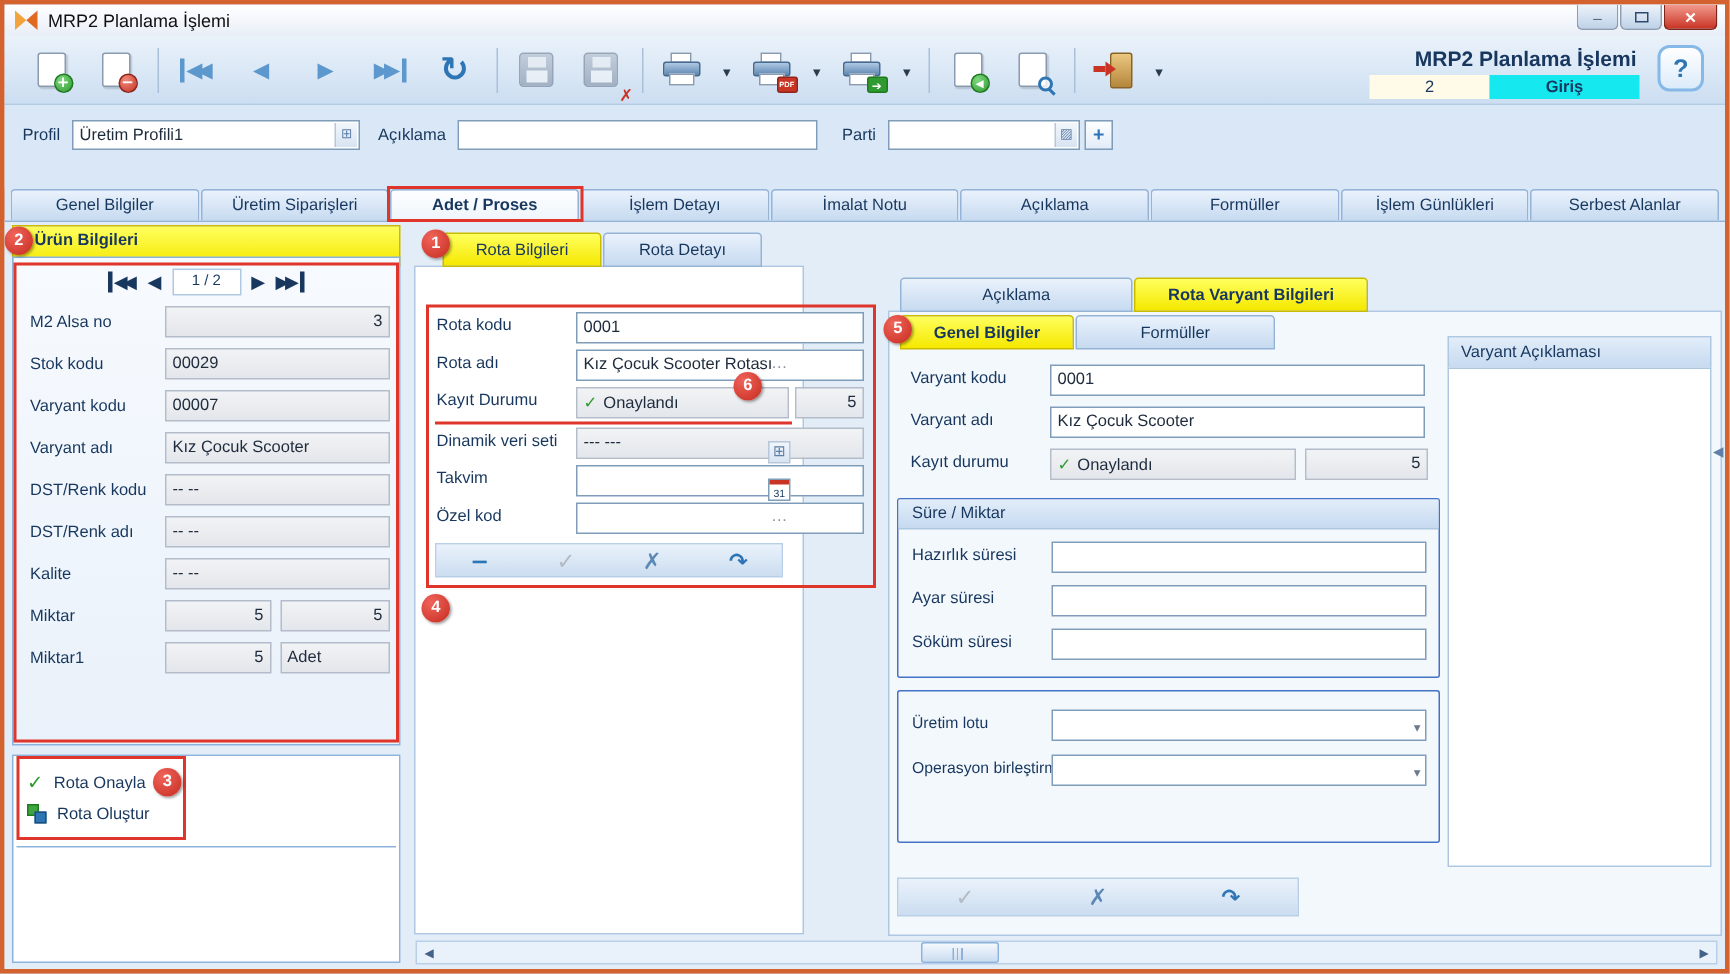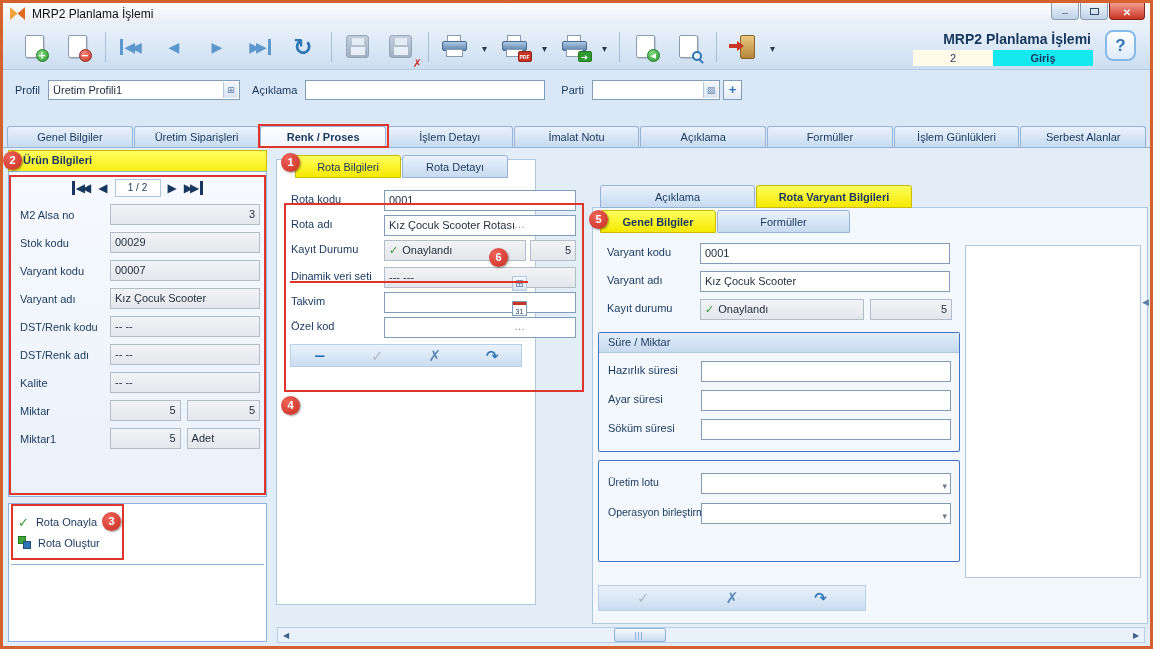--- a/index.html
+++ b/index.html
@@ -99,21 +99,21 @@
   .ic-route{width:13px;height:13px;position:relative}
   .ic-route::before{content:"";position:absolute;left:0;top:0;width:6px;height:6px;background:#3FA53F;border:1px solid #1F7A1F}
   .ic-route::after{content:"";position:absolute;right:0;bottom:0;width:6px;height:6px;background:#2E75B6;border:1px solid #1F4E79}
   .ic-check-g::before{content:"✓";font-family:"DejaVu Sans",sans-serif;color:#2F9A2F;font-weight:bold;font-size:13px}
   .adivider{margin:11px 2px 0 2px;border-top:1px solid #8DB3DD}
 
   
   .mid-tab{position:absolute;height:23px;font-size:11px;color:#17375E;display:flex;align-items:center;justify-content:center;border:1px solid #95B3D7;border-radius:3px 3px 0 0;cursor:pointer;z-index:3}
   .mid-tab.yellow{background:linear-gradient(#FFFF5E,#F5E800);border-color:#C9BC00;font-weight:normal}
   .mid-tab.blue{background:linear-gradient(#EAF2FC,#C6DAF0)}
-  .mid-panel{position:absolute;left:273px;top:156px;width:260px;height:446px;background:#fff;border:1px solid #AFC8E2}
+  .mid-panel{position:absolute;left:273px;top:174px;width:260px;height:446px;background:#fff;border:1px solid #AFC8E2}
   .frow{position:absolute;left:0;width:100%;height:22px}
   .frow .lbl{position:absolute;left:14px;top:3px;font-size:11px;color:#17375E;white-space:nowrap}
   .tx{background:#fff;border:1px solid #7F9DB9;height:21px;line-height:19px;font-size:11px;color:#1E2B3C;padding:0 4px;position:absolute;overflow:hidden;white-space:nowrap}
   .rof{background:linear-gradient(#F2F3F5,#E3E6EB);border:1px solid #B4BCC9;height:21px;line-height:19px;font-size:11px;color:#1E2B3C;padding:0 4px;position:absolute;overflow:hidden;white-space:nowrap}
   .mid-in{left:107px;width:192px}
   .ell{position:absolute;right:3px;top:0;color:#8A93A0;font-size:11px;cursor:pointer}
   .grid-ic{position:absolute;right:2px;top:2px;width:15px;height:15px;background:linear-gradient(#F2F6FB,#D8E4F2);border:1px solid #B6C8DC;color:#5E7FA8;font-size:10px;line-height:14px;text-align:center;font-family:"DejaVu Sans",sans-serif;cursor:pointer}
   .cal-ic{position:absolute;right:2px;top:2px;width:15px;height:15px;background:#fff;border:1px solid #7F9DB9;cursor:pointer}
   .cal-ic::before{content:"";position:absolute;left:0;right:0;top:0;height:3px;background:#C93425}
   .cal-ic::after{content:"31";position:absolute;left:0;right:0;bottom:0;font-size:7px;color:#17375E;text-align:center}
@@ -281,21 +281,21 @@
     <span class="plbl" style="margin-left:12px">Açıklama</span>
     <div class="pinput" style="width:240px"><span></span></div>
     <span class="plbl" style="margin-left:16px">Parti</span>
     <div class="pinput" style="width:128px"><span></span><span class="right-ic">▨</span></div>
     <div class="plus-btn">+</div>
   </div>
 
   <div class="tabstrip">
     <div class="mtab">Genel Bilgiler</div>
     <div class="mtab">Üretim Siparişleri</div>
-    <div class="mtab active">Renk / Proses</div>
+    <div class="mtab active">Adet / Proses</div>
     <div class="mtab">İşlem Detayı</div>
     <div class="mtab">İmalat Notu</div>
     <div class="mtab">Açıklama</div>
     <div class="mtab">Formüller</div>
     <div class="mtab">İşlem Günlükleri</div>
     <div class="mtab">Serbest Alanlar</div>
   </div>
 
   <div class="content-bg"></div>
 
@@ -454,20 +454,21 @@
         </span>
     </div>
   </div>
 
   <div class="btnbar" style="left:595px;top:582px;width:268px;height:26px;z-index:3">
     <span class="bb check"></span>
     <span class="bb xx"></span>
     <span class="bb redo"></span>
   </div>
 
+  <div class="va-hdr">Varyant Açıklaması</div>
   <div class="va-box"></div>
 
   <div class="hscroll">
     <span class="sc-btn">◀</span>
     <span class="sc-track">
         <span class="sc-thumb"></span>
       </span>
     <span class="sc-btn">▶</span>
   </div>
   <span class="splitter"></span>

